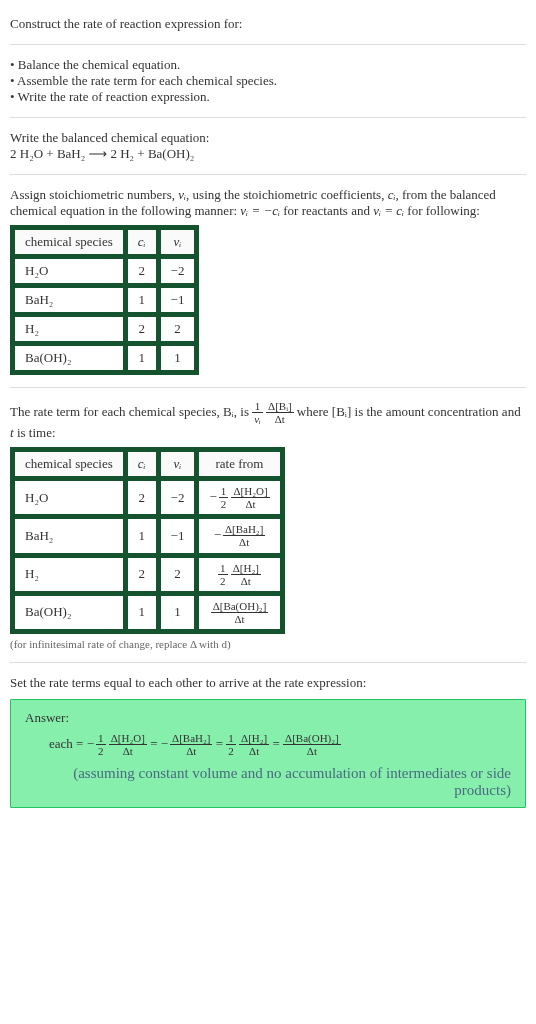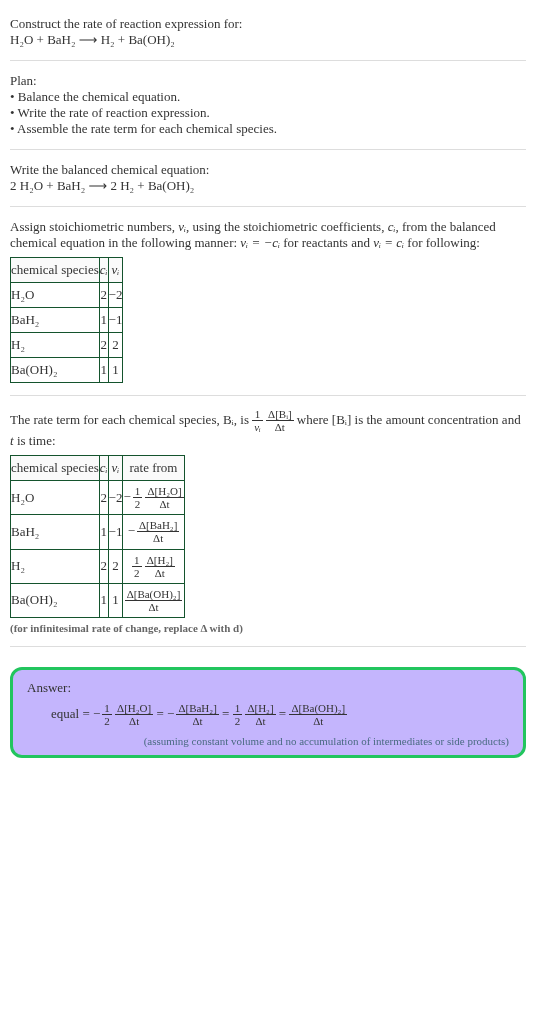--- a/index.html
+++ b/index.html
@@ -19,22 +19,22 @@
     border: none;
     border-top: 1px solid #ddd;
     margin: 4px 0;
   }
   .italic { font-style: italic; }
   table.stoich {
     border-collapse: collapse;
     margin-top: 6px;
   }
   table.stoich th, table.stoich td {
-    border: 1px solid #14532d;
-    padding: 4px 0;
+    border: 5px solid #14532d;
+    padding: 4px 10px;
     text-align: center;
     font-size: 13px;
     font-weight: normal;
   }
   table.stoich th {
     background: #fafafa;
   }
   .frac {
     display: inline-block;
     vertical-align: middle;
@@ -49,59 +49,56 @@
   }
   .frac .den {
     display: block;
     padding: 0 2px;
   }
   .neg { margin-right: 2px; }
   .note {
     font-size: 11px;
     color: #666;
     margin-top: 4px;
-    font-weight: bold;
   }
   .answer-box {
-    background: #c4b5fd;
-    border: 3px solid #22c55e;
-    border-radius: 12px;
+    background: #86efac;
+    border: 1px solid #22c55e;
+    border-radius: 1px;
     padding: 10px 14px 8px 14px;
     margin-top: 8px;
   }
   .answer-box .label {
     font-size: 13px;
     margin-bottom: 6px;
   }
   .answer-box .rate-line {
     padding-left: 24px;
     font-size: 13px;
   }
   .answer-box .assume {
-    font-size: 11px;
+    font-size: 15px;
     color: #4a6b82;
     text-align: right;
     margin-top: 8px;
   }
   .chem { white-space: nowrap; }
 </style>
 </head>
 <body>
 
 <div class="section">
   <div>Construct the rate of reaction expression for:</div>
-  <div class="chem">H₂O + BaH₂  ⟶  H₂ + Ba(OH)₂</div>
-</div>
-<hr class="hr">
-
-<div class="section">
-  <div>Plan:</div>
+</div>
+<hr class="hr">
+
+<div class="section">
   <div>• Balance the chemical equation.</div>
+  <div>• Assemble the rate term for each chemical species.</div>
   <div>• Write the rate of reaction expression.</div>
-  <div>• Assemble the rate term for each chemical species.</div>
 </div>
 <hr class="hr">
 
 <div class="section">
   <div>Write the balanced chemical equation:</div>
   <div class="chem">2 H₂O + BaH₂  ⟶  2 H₂ + Ba(OH)₂</div>
 </div>
 <hr class="hr">
 
 <div class="section">
@@ -193,25 +190,26 @@
         <span class="frac"><span class="num">Δ[Ba(OH)₂]</span><span class="den">Δt</span></span>
       </td>
     </tr>
   </tbody>
     </table>
   <div class="note">(for infinitesimal rate of change, replace Δ with d)</div>
 </div>
 <hr class="hr">
 
 <div class="section">
+  <div>Set the rate terms equal to each other to arrive at the rate expression:</div>
 
   <div class="answer-box">
     <div class="label">Answer:</div>
     <div class="rate-line">
-      <span>equal = </span>
+      <span>each = </span>
       <span class="neg">−</span><span class="frac"><span class="num">1</span><span class="den">2</span></span>
       <span class="frac"><span class="num">Δ[H₂O]</span><span class="den">Δt</span></span>
       <span> = </span>
       <span class="neg">−</span><span class="frac"><span class="num">Δ[BaH₂]</span><span class="den">Δt</span></span>
       <span> = </span>
       <span class="frac"><span class="num">1</span><span class="den">2</span></span>
       <span class="frac"><span class="num">Δ[H₂]</span><span class="den">Δt</span></span>
       <span> = </span>
       <span class="frac"><span class="num">Δ[Ba(OH)₂]</span><span class="den">Δt</span></span>
     </div>

